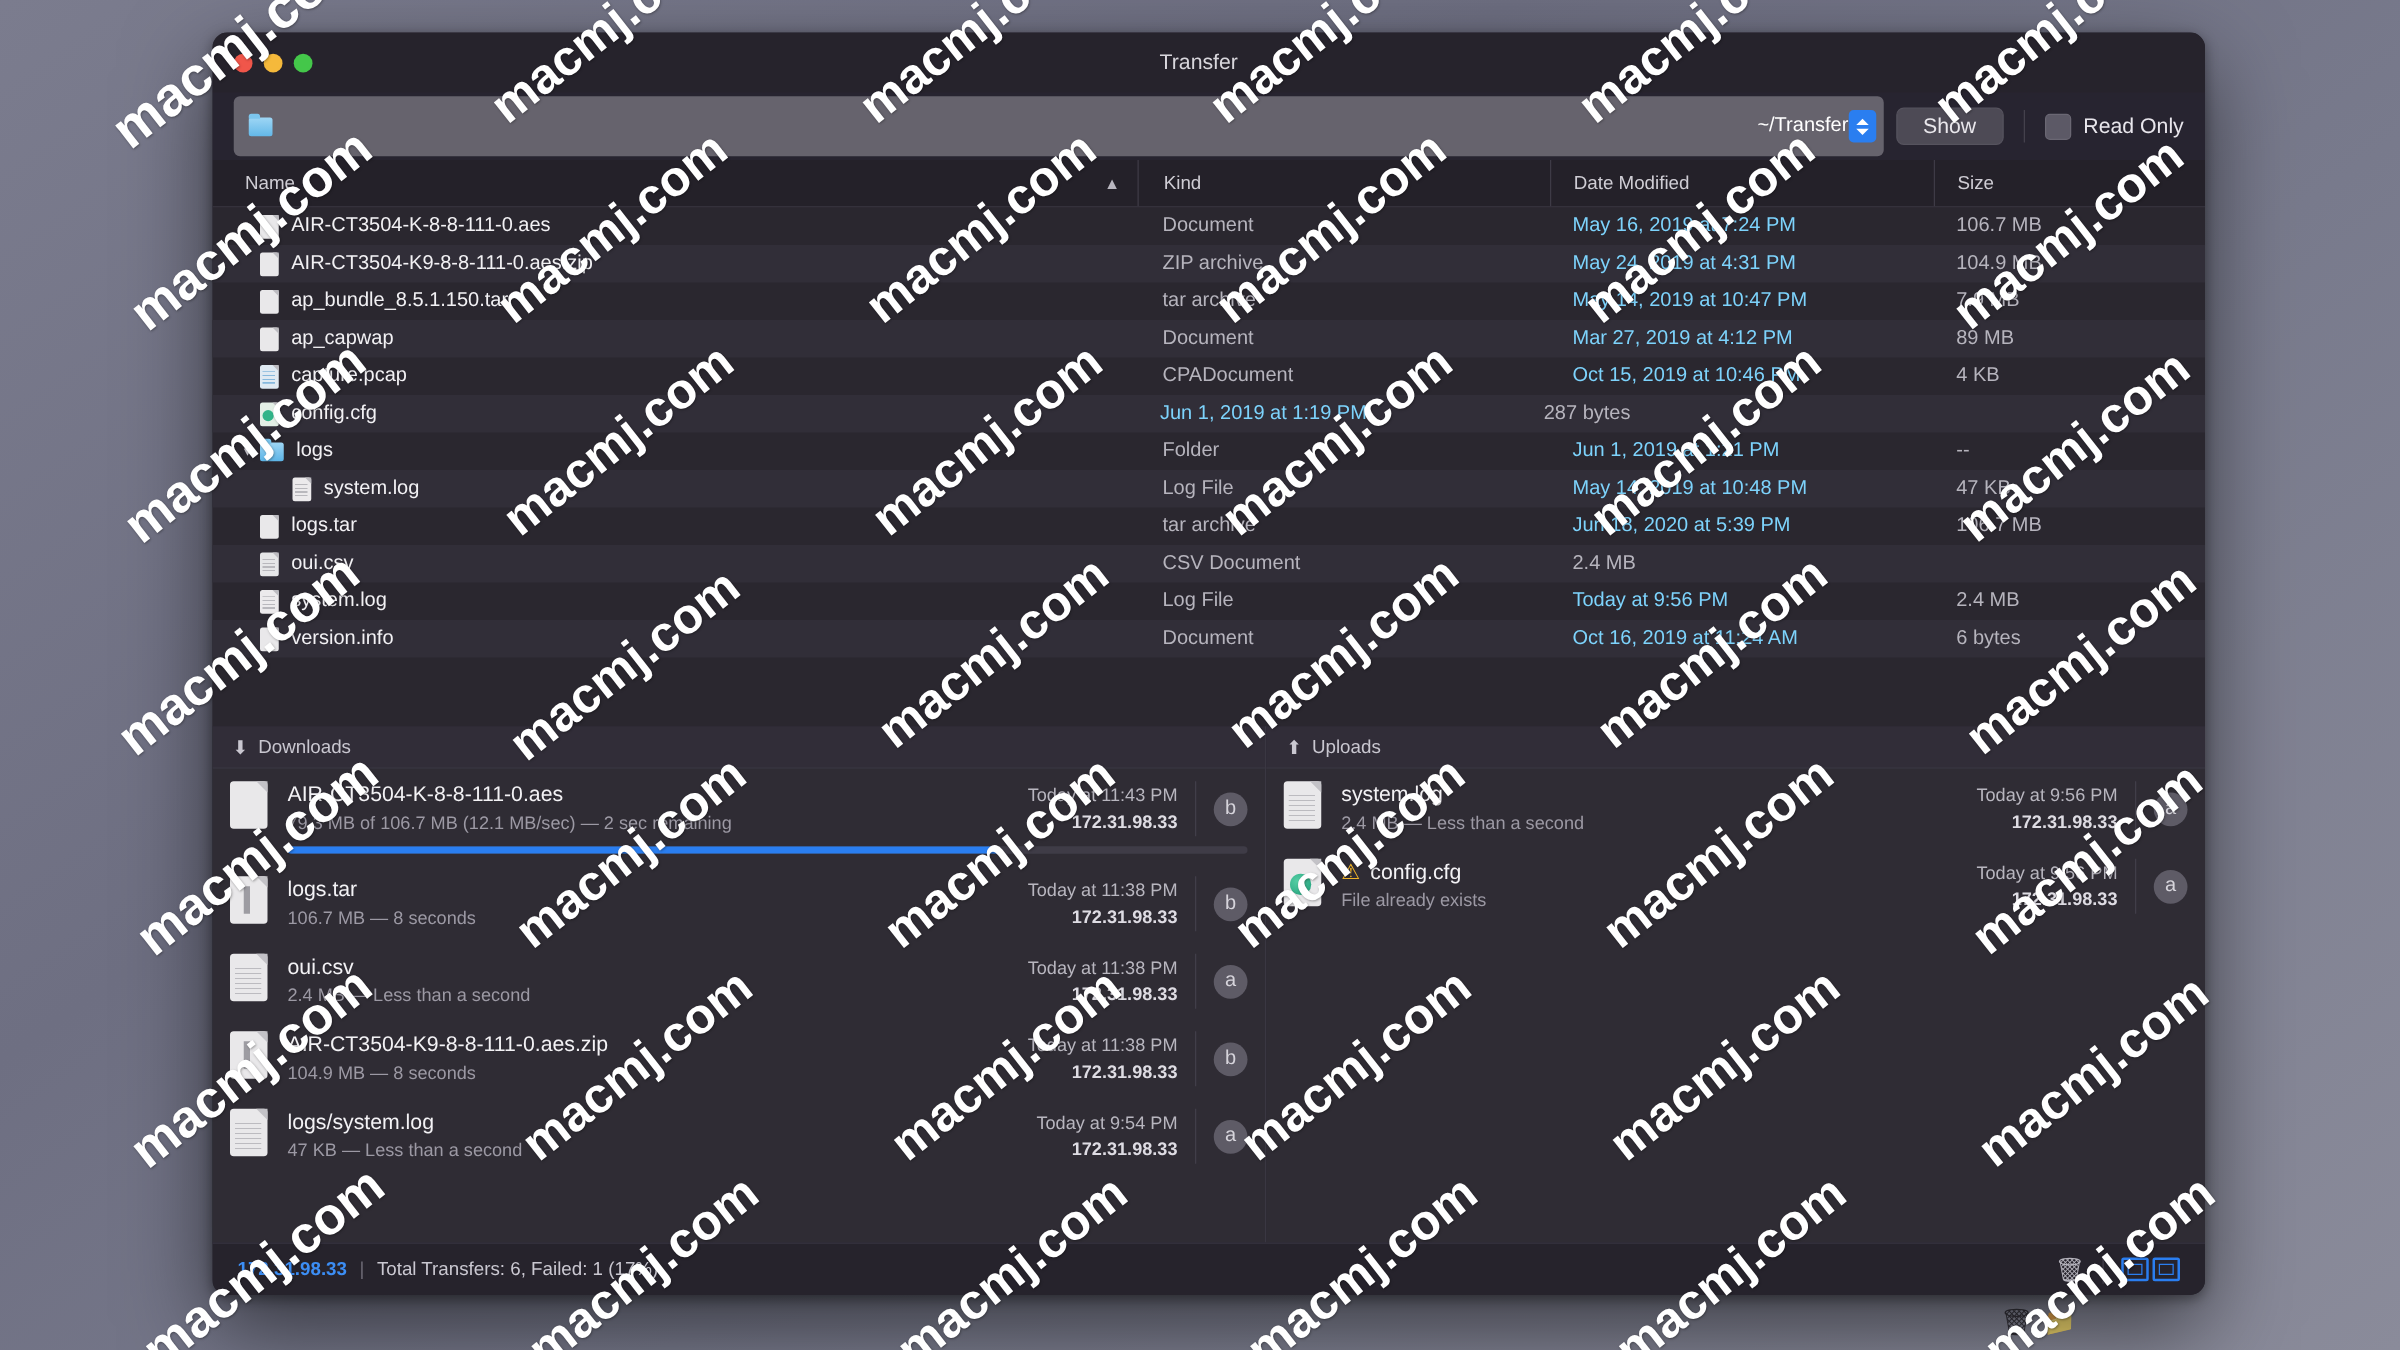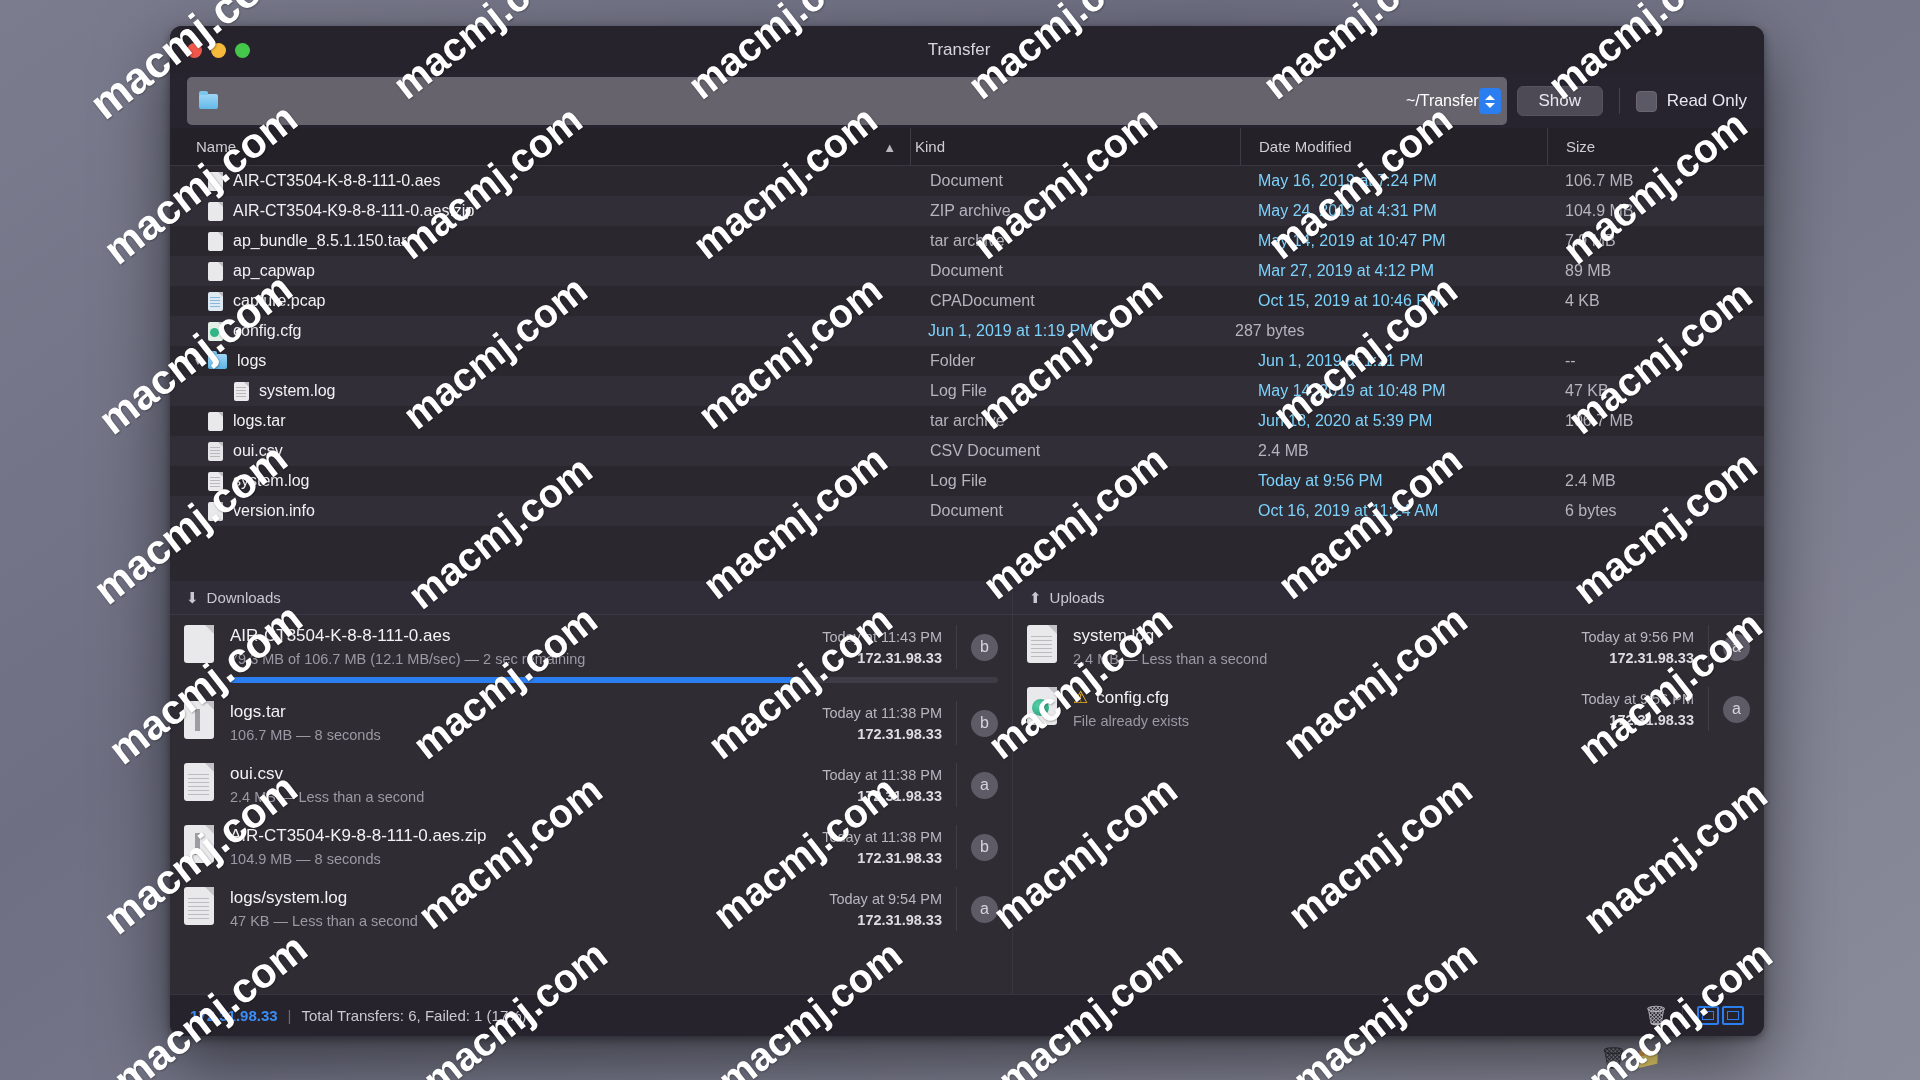--- a/index.html
+++ b/index.html
@@ -100,21 +100,21 @@
   
   .colhead {
     height: 38px; background: #242129;
     display: flex; align-items: center;
     border-bottom: 1px solid #3a3742;
     color: #cfcdd4; font-size: 15px; flex: 0 0 38px;
   }
   .ch { position: relative; height: 100%; display: flex; align-items: center; }
   .ch + .ch { border-left: 1px solid #3e3b46; }
   .ch-name { width: 740px; padding-left: 26px; }
-  .ch-kind { width: 330px; padding-left: 4px; }
+  .ch-kind { width: 330px; padding-left: 20px; }
   .ch-date { width: 307px; padding-left: 18px; }
   .ch-size { flex: 1; padding-left: 18px; }
   .sort-arrow {
     position: absolute; right: 14px; top: 50%; transform: translateY(-50%);
     color: #b9b7c0; font-size: 13px;
   }
 
   
   .filelist { flex: 0 0 415px; background: #2a272f; overflow: hidden; }
   .frow { height: 30px; display: flex; align-items: center; font-size: 16px; }

